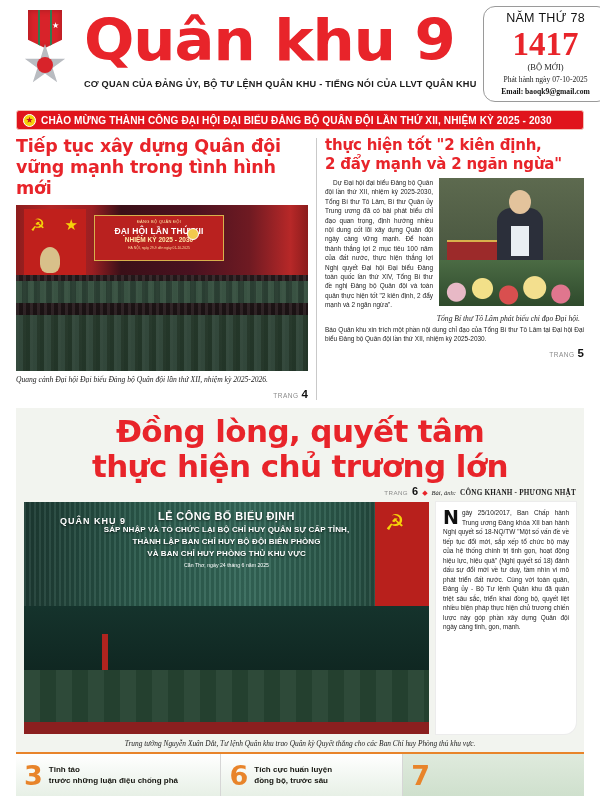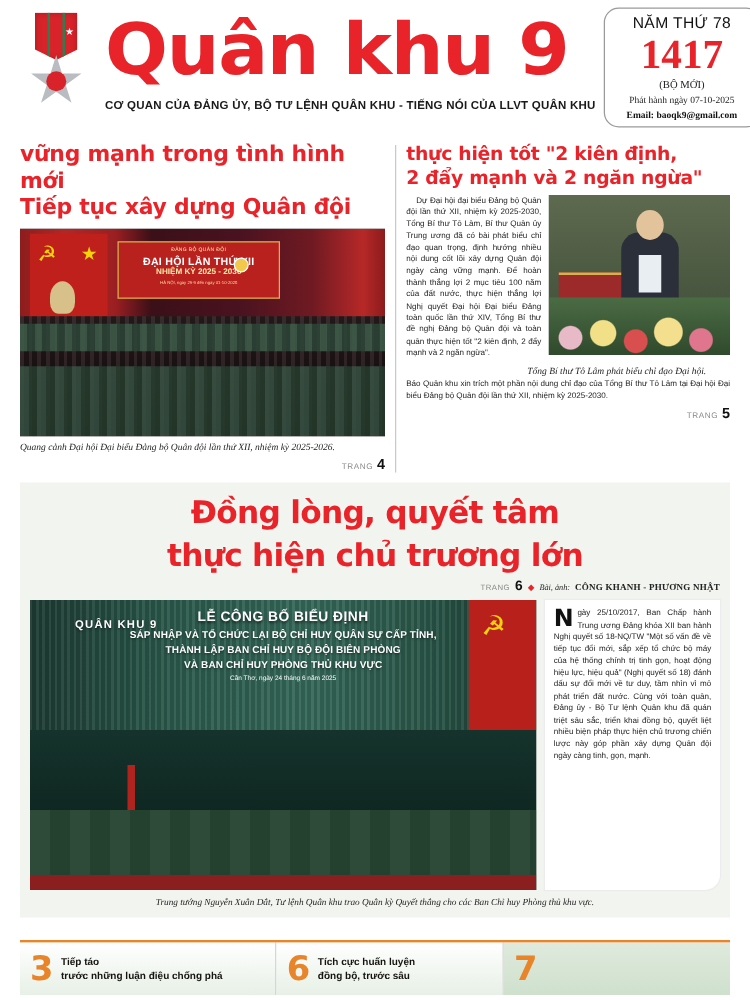--- a/index.html
+++ b/index.html
@@ -201,21 +201,21 @@
     background:#e9eef3;
   }
   .art-tail p{
     font-size:6.45px; line-height:9.4px; color:#1b1b1b; text-align:justify; margin-top:1px;
   }
 
   
   .main-area{ margin:8px 16px 0 16px; background:#f2f4ef; padding:6px 8px 8px 8px; }
   .main-head{
     color:#e8242a; font-weight:bold; font-family:"DejaVu Sans", sans-serif;
-    font-size:25px; line-height:35px; text-align:center; letter-spacing:-.6px;
+    font-size:31px; line-height:35px; text-align:center; letter-spacing:-.6px;
   }
   .byline-row{ display:flex; justify-content:flex-end; align-items:baseline; gap:4px; margin-top:1px; }
   .byline-row .lbl{ font-size:6.2px; color:#8a8a8a; letter-spacing:.4px; }
   .byline-row .num{ font-size:11px; font-weight:bold; color:#111; }
   .byline-row .dot{ font-size:7px; color:#e8242a; }
   .byline-row .cred{ font-family:"Liberation Serif", serif; font-size:6.6px; font-style:italic; color:#222; }
   .byline-row .cred b{ font-style:normal; font-size:7.2px; letter-spacing:.2px; }
 
   .main-flex{ display:flex; gap:7px; margin-top:5px; }
 
@@ -331,26 +331,30 @@
 
     <div class="issue-box">
       <div class="issue-year">NĂM THỨ 78</div>
       <div class="issue-no">1417</div>
       <div class="issue-new">(BỘ MỚI)</div>
       <div class="issue-date">Phát hành ngày 07-10-2025</div>
       <div class="issue-email">Email: baoqk9@gmail.com</div>
     </div>
   </div>
 
+  <div class="welcome-band">
+    <span class="welcome-emblem"></span>
+    <span class="welcome-text">CHÀO MỪNG THÀNH CÔNG ĐẠI HỘI ĐẠI BIỂU ĐẢNG BỘ QUÂN ĐỘI LẦN THỨ XII, NHIỆM KỲ 2025 - 2030</span>
+  </div>
 
   <div class="top-section">
 
     <div class="col-left">
+      <div class="head-red">Tiếp tục xây dựng Quân đội</div>
       <div class="head-red">vững mạnh trong tình hình mới</div>
-      <div class="head-red">Tiếp tục xây dựng Quân đội</div>
 
       <div class="photo-hall">
         <div class="hall-stage"></div>
         <div class="hall-flagpanel"></div>
         <div class="hall-bust"></div>
         <div class="hall-banner">
           <div class="hall-emblem"></div>
           <div class="b1">ĐẢNG BỘ QUÂN ĐỘI</div>
           <div class="b2">ĐẠI HỘI LẦN THỨ XII</div>
           <div class="b3">NHIỆM KỲ 2025 - 2030</div>
@@ -376,21 +380,21 @@
         <div class="art-col">
           <p><span class="indent"></span><span>Dự Đại hội đại biểu Đảng bộ Quân đội lần thứ XII, nhiệm kỳ 2025-2030, Tổng Bí thư Tô Lâm, Bí thư Quân ủy Trung ương đã có bài phát biểu chỉ đạo quan trọng, định hướng nhiều nội dung cốt lõi xây dựng Quân đội ngày càng vững mạnh. Để hoàn thành thắng lợi 2 mục tiêu 100 năm của đất nước, thực hiện thắng lợi Nghị quyết Đại hội Đại biểu Đảng toàn quốc lần thứ XIV, Tổng Bí thư đề nghị Đảng bộ Quân đội và toàn quân thực hiện tốt "2 kiên định, 2 đẩy mạnh và 2 ngăn ngừa".</span></p>
         </div>
         <div class="photo-speaker">
           <div class="sp-podium"></div>
           <div class="sp-person"></div>
           <div class="sp-flowers"></div>
         </div>
       </div>
 
-      <div class="cap-italic" style="text-align:right; margin-right:19px;">Tổng Bí thư Tô Lâm phát biểu chỉ đạo Đại hội.</div>
+      <div class="cap-italic" style="text-align:right; margin-right:4px;">Tổng Bí thư Tô Lâm phát biểu chỉ đạo Đại hội.</div>
 
       <div class="art-tail">
         <p><span class="indent"></span><span>Báo Quân khu xin trích một phần nội dung chỉ đạo của Tổng Bí thư Tô Lâm tại Đại hội Đại biểu Đảng bộ Quân đội lần thứ XII, nhiệm kỳ 2025-2030.</span></p>
       </div>
 
       <div class="page-ref">
         <span class="lbl">TRANG</span>
         <span class="num">5</span>
       </div>
     </div>
@@ -436,21 +440,21 @@
     </div>
 
     <div class="cer-cap">Trung tướng Nguyễn Xuân Dắt, Tư lệnh Quân khu trao Quân kỳ Quyết thắng cho các Ban Chỉ huy Phòng thủ khu vực.</div>
   </div>
 
   <div class="teaser-bar">
 
     <div class="teaser teaser-3">
       <span class="tnum">3</span>
       <span class="ttxt">
-        <span>Tiếp táo</span><br>
+        <span>Tỉnh táo</span><br>
         <span>trước những luận điệu chống phá</span>
       </span>
     </div>
 
     <div class="teaser">
       <span class="tnum">6</span>
       <span class="ttxt">
         <span>Tích cực huấn luyện</span><br>
         <span>đồng bộ, trước sâu</span>
       </span>

